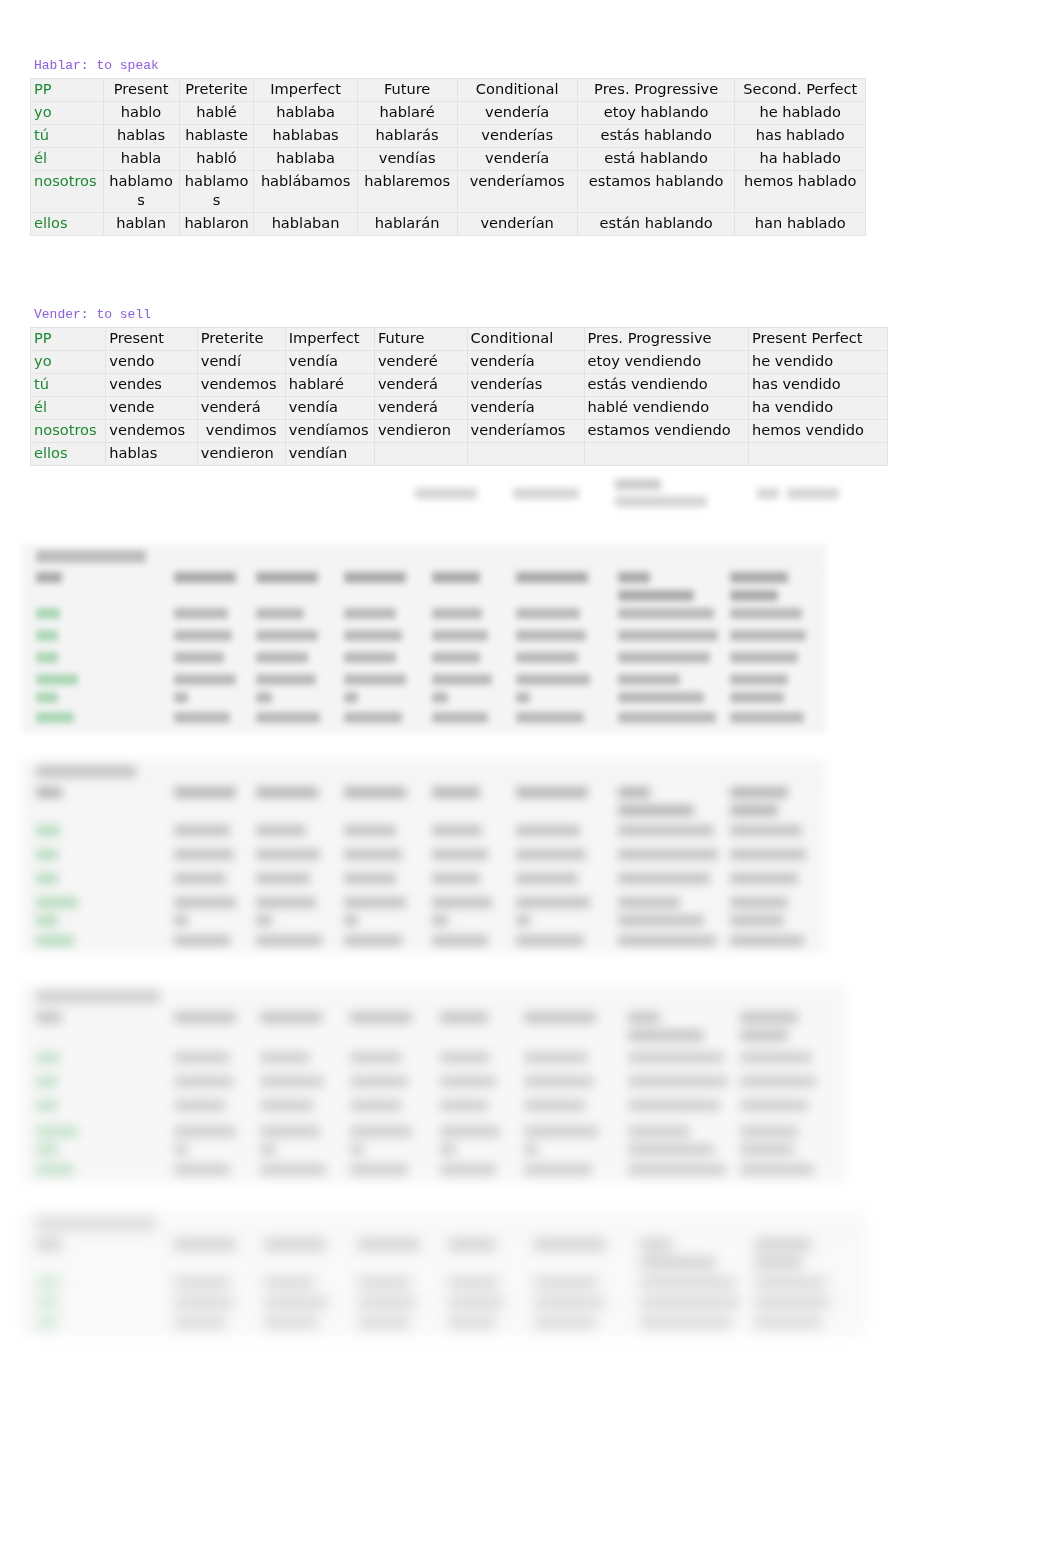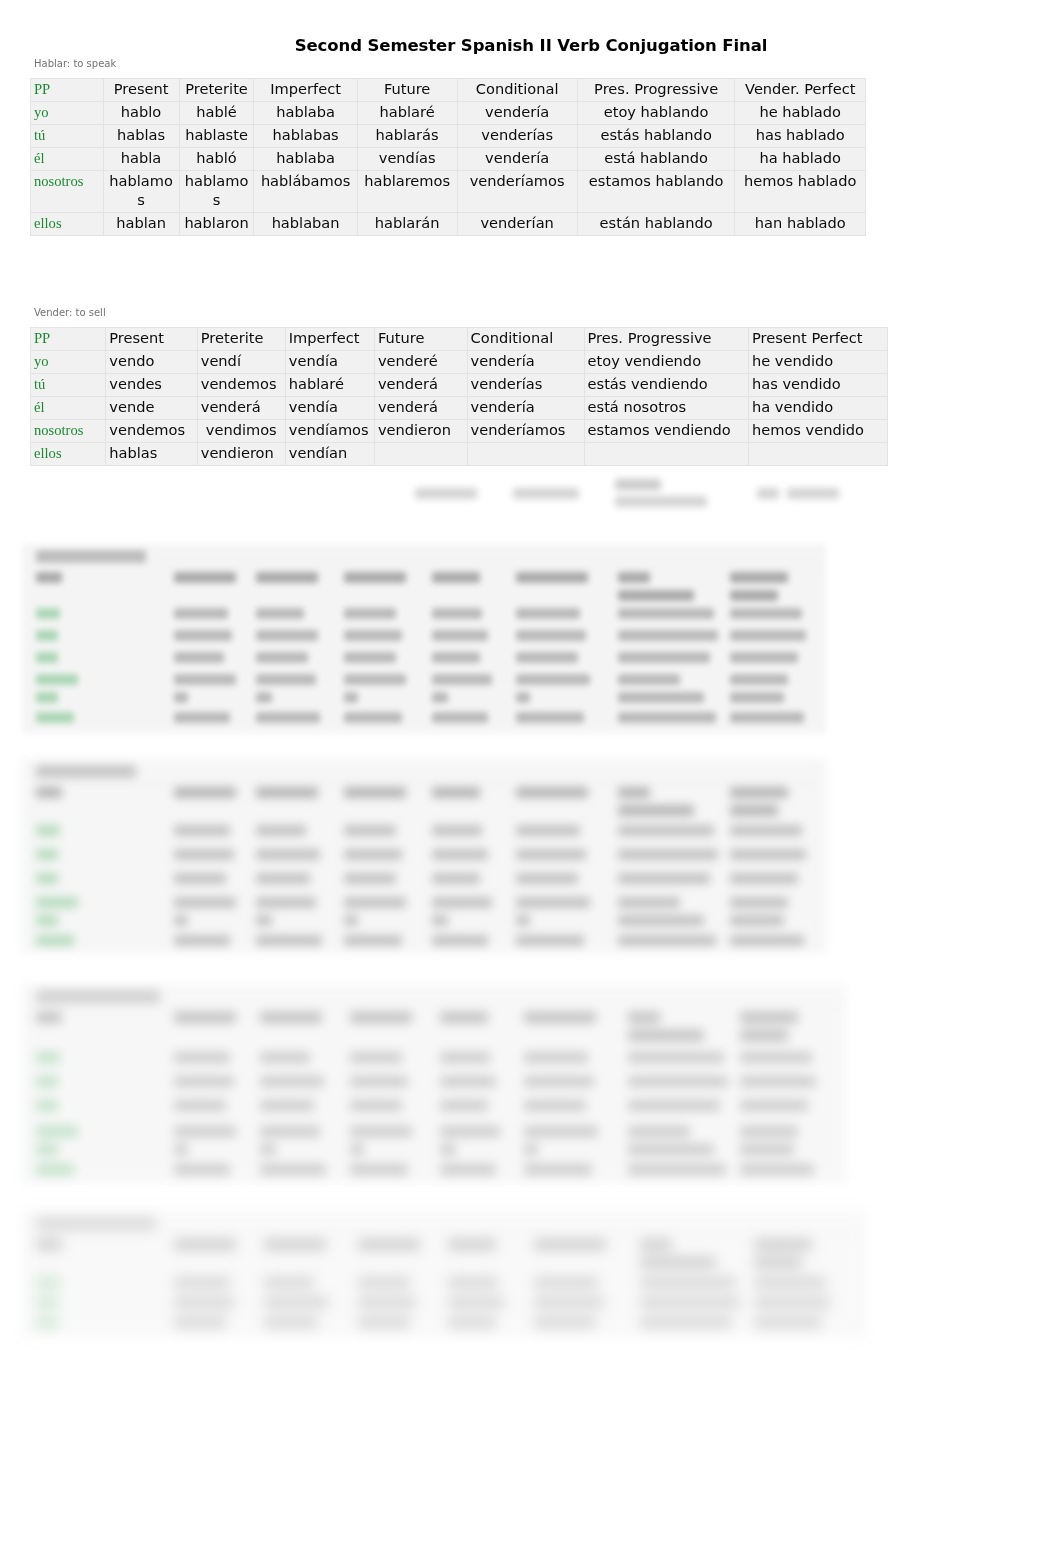--- a/index.html
+++ b/index.html
@@ -32,23 +32,24 @@
     text-align: center;
     font-size: 16.5px;
     font-weight: bold;
     color: #000000;
     letter-spacing: -0.1px;
   }
 
   
   .verb-caption {
     position: absolute;
-    font-size: 10px;
-    color: #737373;
+    font-size: 13px;
+    color: #8b5cf6;
     white-space: nowrap;
+    font-family: Liberation Mono, monospace;
   }
 
   
   .conj-table {
     position: absolute;
     border-collapse: collapse;
     background: #f2f2f2;
     table-layout: fixed;
   }
   .conj-table td, .conj-table th {
@@ -59,21 +60,20 @@
     color: #0b0b0b;
     vertical-align: top;
     padding: 1px 3px 2px 3px;
     line-height: 1.30;
     overflow: hidden;
     word-wrap: break-word;
     overflow-wrap: break-word;
   }
   .conj-table .pp {
     color: #1c8a32;
-    font-family: Liberation Serif, serif;
   }
 
   
   .t-centered td, .t-centered th { text-align: center; }
   .t-centered td.pp, .t-centered th.pp { text-align: left; }
 
   
   .t-left td, .t-left th { text-align: left; }
 
   
@@ -123,21 +123,20 @@
     position: absolute;
     filter: blur(3.6px);
     opacity: 0.45;
   }
 </style>
 </head>
 <body>
 
 <div class="page">
 
-  <div class="doc-title">Second Semester Spanish II Verb Conjugation Final</div>
 
   <div class="verb-caption" style="left:34px; top:58px;">Hablar: to speak</div>
 
   <table class="conj-table t-centered" style="left:30px; top:78px; width:836px;">
     <colgroup>
       <col style="width:64px">
       <col style="width:67px">
       <col style="width:66px">
       <col style="width:91px">
       <col style="width:88px">
@@ -147,21 +146,21 @@
     </colgroup>
     <tbody>
       <tr class="hdr">
         <td class="pp">PP</td>
         <td>Present</td>
         <td>Preterite</td>
         <td>Imperfect</td>
         <td>Future</td>
         <td>Conditional</td>
         <td>Pres. Progressive</td>
-        <td>Vender. Perfect</td>
+        <td>Second. Perfect</td>
       </tr>
 
       <tr>
         <td class="pp">yo</td>
         <td>hablo</td>
         <td>hablé</td>
         <td>hablaba</td>
         <td>hablaré</td>
         <td>vendería</td>
         <td>etoy hablando</td>
@@ -255,21 +254,21 @@
         <td>estás vendiendo</td>
         <td>has vendido</td>
       </tr>
       <tr>
         <td class="pp">él</td>
         <td>vende</td>
         <td>venderá</td>
         <td>vendía</td>
         <td>venderá</td>
         <td>vendería</td>
-        <td>está nosotros</td>
+        <td>hablé vendiendo</td>
         <td>ha vendido</td>
       </tr>
       <tr>
         <td class="pp">nosotros</td>
         <td>vendemos</td>
         <td style="text-align:center;">vendimos</td>
         <td>vendíamos</td>
         <td>vendieron</td>
         <td>venderíamos</td>
         <td>estamos vendiendo</td>

